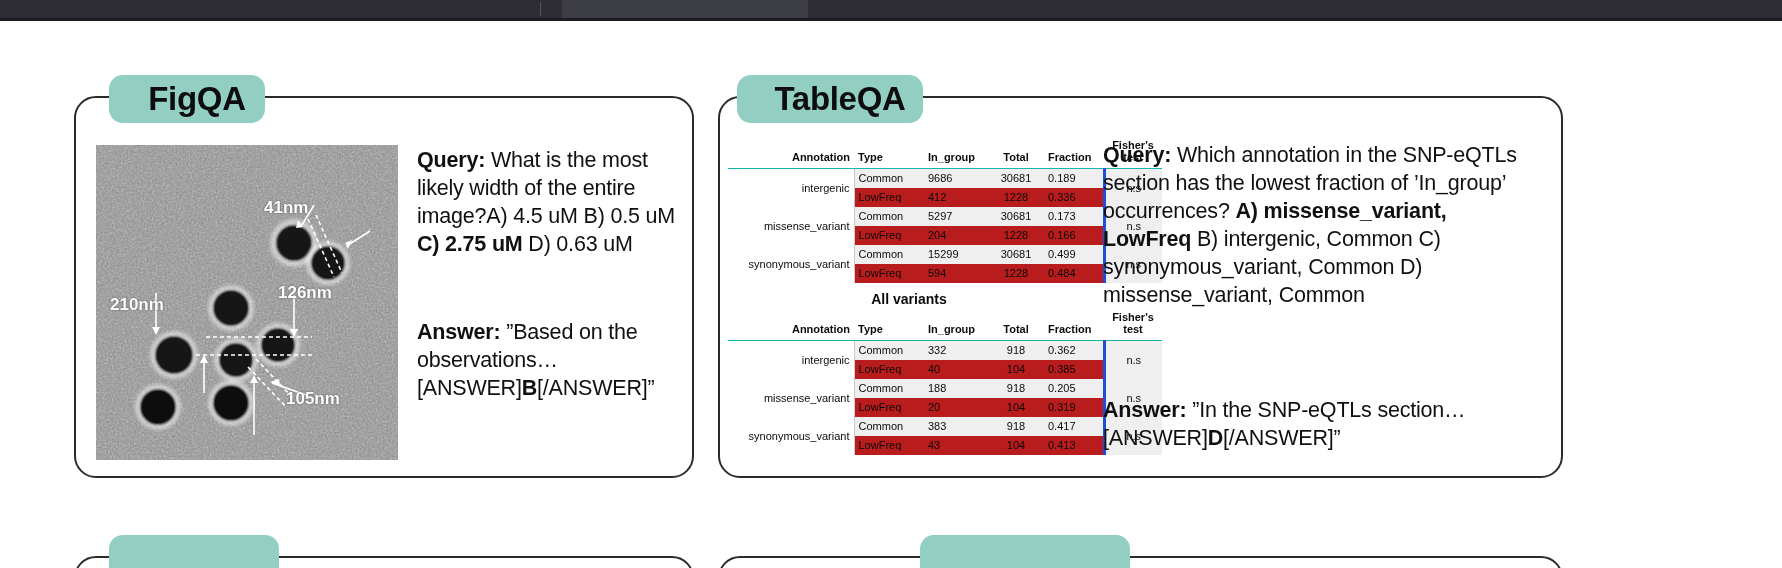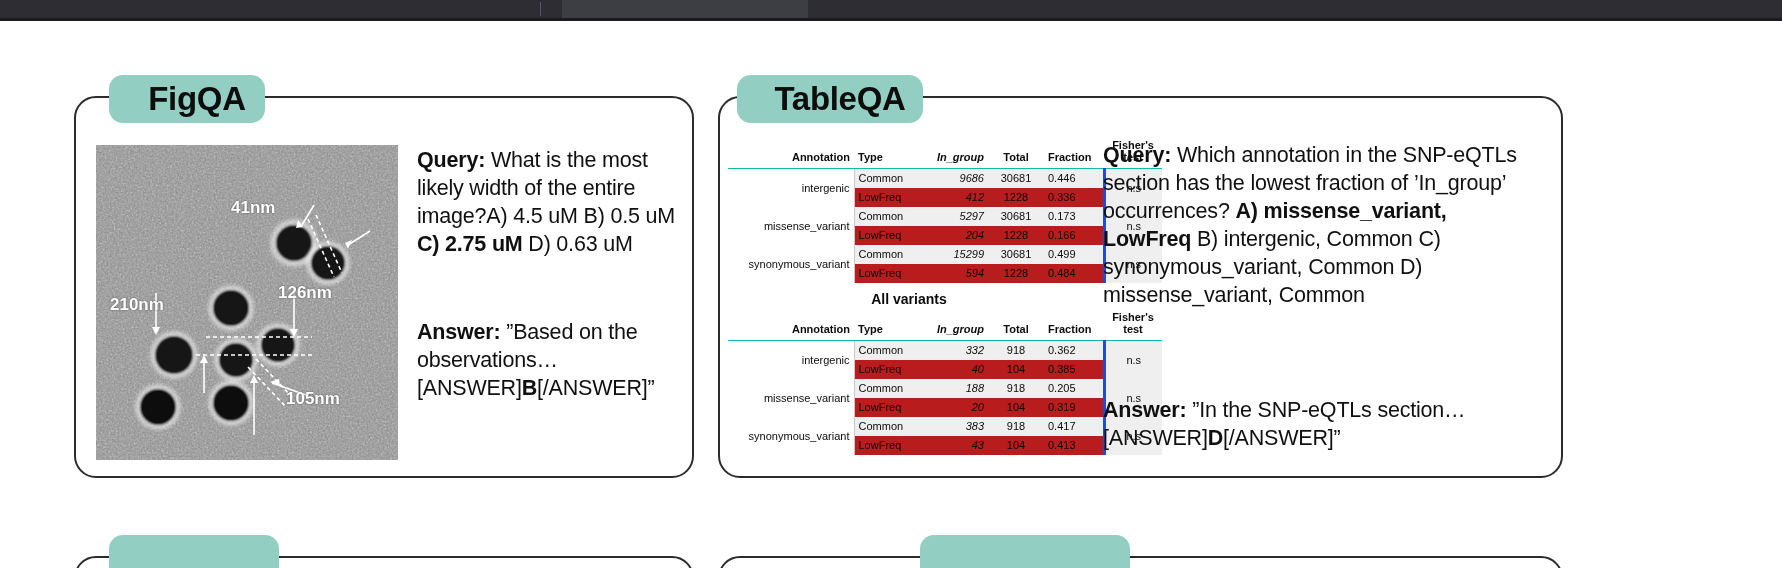--- a/index.html
+++ b/index.html
@@ -156,21 +156,21 @@
   }
   table.dtable td {
     font-size: 11px;
     color: #0b0b0b;
     padding: 2px 4px;
     line-height: 13px;
     height: 15px;
   }
   .col-annot { width: 118px; text-align: right; }
   .col-type  { width: 62px;  text-align: left; }
-  .col-ing   { width: 56px;  text-align: right; font-style: italic; }
+  .col-ing   { width: 56px;  text-align: left; }
   .col-total { width: 48px;  text-align: center; }
   .col-frac  { width: 52px;  text-align: left; }
   .col-fish  { width: 50px;  text-align: center; }
 
   table.dtable thead tr th { border-bottom: 1px solid #14b8a6; }
 
   td.annot-cell {
     text-align: right;
     vertical-align: middle;
     background: #ffffff !important;
@@ -286,21 +286,21 @@
       <path d="M 108 210 l -4 8 l 8 0 z" fill="#ffffff" stroke="none"></path>
       <path d="M 158 290 L 158 232"></path>
       <path d="M 158 230 l -4 8 l 8 0 z" fill="#ffffff" stroke="none"></path>
 
       <path d="M 152 222 L 190 262" stroke-dasharray="4 3"></path>
       <path d="M 160 214 L 198 254" stroke-dasharray="4 3"></path>
       <path d="M 210 250 L 176 238"></path>
       <path d="M 174 237 l 9 -3 l 1 7 z" fill="#ffffff" stroke="none"></path>
     </g>
   </svg>
-  <div class="fig-label" style="left:135px; top:53px;">41nm</div>
+  <div class="fig-label" style="left:168px; top:53px;">41nm</div>
   <div class="fig-label" style="left:170px; top:138px;margin-left:12px;">126nm</div>
   <div class="fig-label" style="left:14px; top:150px;">210nm</div>
   <div class="fig-label" style="left:190px; top:228px;margin-top:16px;">105nm</div>
 </div>
 
 <div class="qa-text" id="figqa-query"><b>Query:</b><span> What is the most likely width of the entire image?</span><span>A) 4.5 uM  B) 0.5 uM </span><b>C) 2.75 uM</b><span> D) 0.63 uM</span></div>
 
 <div class="qa-text" id="figqa-answer"><b>Answer:</b><span> ”Based on the observations…[ANSWER]</span><b>B</b><span>[/ANSWER]”</span></div>
 
 <div class="card" id="card-tableqa"></div>
@@ -318,21 +318,21 @@
         <th class="col-frac">Fraction</th>
         <th class="col-fish">Fisher's test</th>
       </tr>
     </thead>
     <tbody>
         <tr class="shade">
           <td class="col-annot annot-cell" rowspan="2">intergenic</td>
           <td class="col-type">Common</td>
           <td class="col-ing">9686</td>
           <td class="col-total">30681</td>
-          <td class="col-frac">0.446</td>
+          <td class="col-frac">0.189</td>
           <td class="col-fish fish-cell" rowspan="2">n.s</td>
         </tr>
         <tr class="plain">
           <td class="col-type">LowFreq</td>
           <td class="col-ing">412</td>
           <td class="col-total">1228</td>
           <td class="col-frac">0.336</td>
         </tr>
         <tr class="shade">
           <td class="col-annot annot-cell" rowspan="2">missense_variant</td>

